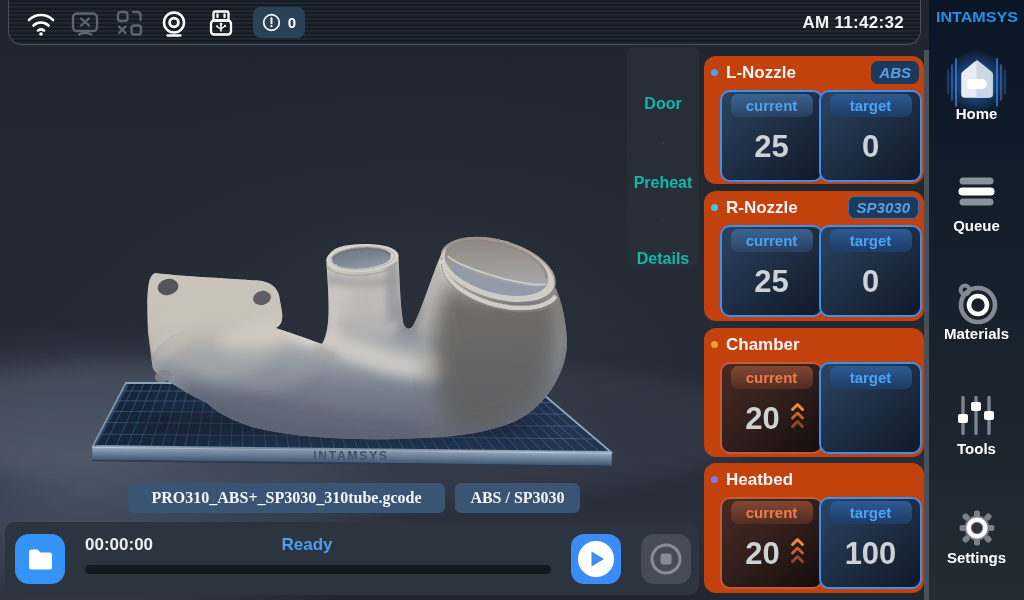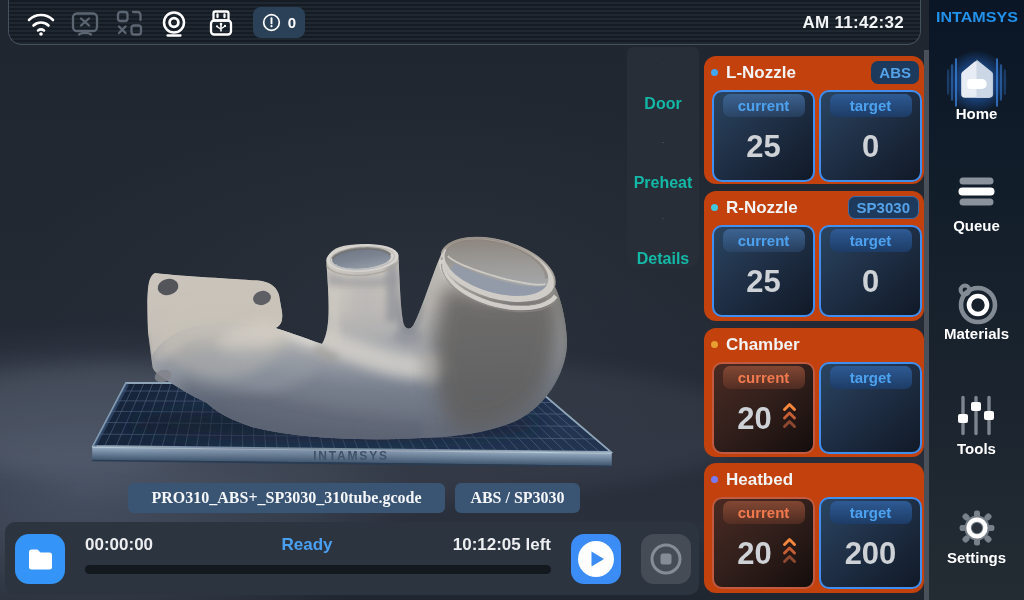--- a/index.html
+++ b/index.html
@@ -19,31 +19,31 @@
 #clock{position:absolute;right:16px;top:0;height:45px;display:flex;align-items:center;
  color:#f2f4f6;font-size:17px;font-weight:bold;letter-spacing:0.3px;}
 #doorpanel{position:absolute;left:627px;top:47px;width:72px;height:221px;background:#272e38;border-radius:6px 6px 12px 12px;
  display:flex;flex-direction:column;align-items:center;}
 .dp-label{font-size:16px;font-weight:bold;color:#14b8a6;text-align:center;margin-top:31px;}
 .dp-div{width:36px;height:1px;background:#3c454f;}
 .tpanel{left:704px;width:220px;background:#c2410c;border-radius:12px;position:absolute;}
 .tdot{position:absolute;left:7px;top:13px;width:7px;height:7px;border-radius:50%;}
 .ttitle{position:absolute;left:22px;top:7px;font-size:17px;font-weight:bold;color:#f2f4f6;}
 .tchip{position:absolute;right:5px;top:5px;height:23px;border-radius:7px;background:#1d3a5c;
- color:#55a2e8;font-weight:bold;font-size:15px;display:flex;align-items:center;padding:0 8px;}
+ color:#55a2e8;font-weight:bold;font-size:15px;display:flex;align-items:center;padding:0 8px;font-style:italic;}
 .tbox{position:absolute;top:34px;width:103px;height:92px;border-radius:10px;}
 .tbox.blue{border:2px solid #3f8ef0;background:linear-gradient(140deg,#2a4562 0%,#203148 42%,#111927 100%);}
 .tbox.red{border:2px solid #c05a40;background:linear-gradient(140deg,#4a2a22 0%,#33201c 45%,#140d0c 100%);}
 .tbox .pill{position:absolute;left:50%;transform:translateX(-50%);top:2px;width:82px;height:23px;border-radius:7px;
  display:flex;align-items:center;justify-content:center;font-size:15px;font-weight:bold;}
 .pill.pb{background:linear-gradient(180deg,rgba(62,102,150,0.92) 0%,rgba(48,78,118,0.5) 100%);color:#4da2f0;}
 .pill.pr{background:linear-gradient(180deg,rgba(133,73,52,0.95) 0%,rgba(98,52,38,0.6) 100%);color:#f07a4e;}
 .tbox .val{position:absolute;left:0;top:37px;width:100%;text-align:center;
  font-size:31px;font-weight:bold;color:#ced2d6;}
-.tbox.l{left:8px;} .tbox.r{left:115px;}
+.tbox.l{left:16px;} .tbox.r{left:115px;}
 #sidebar{position:absolute;left:929px;top:0;width:95px;height:600px;
  background:linear-gradient(180deg,#0a1626 0%,#101c29 25%,#18222d 55%,#202831 85%,#232b33 100%);}
 .sb-label{position:absolute;left:0;width:95px;text-align:center;color:#fff;font-weight:bold;font-size:15px;}
 .fchip{position:absolute;top:483px;height:30px;background:#3a5574;border-radius:6px;color:#f4f6f8;
  font-size:16px;font-weight:bold;display:flex;align-items:center;justify-content:center;font-family:Liberation Serif, serif;}
 #bottombar{position:absolute;left:5px;top:522px;width:694px;height:73px;background:#2c3440;border-radius:10px;}
 #folderbtn{position:absolute;left:10px;top:12px;width:50px;height:50px;background:#3494f7;border-radius:14px;
  display:flex;align-items:center;justify-content:center;}
 #btime{position:absolute;left:80px;top:13px;font-size:17px;font-weight:bold;color:#eceef0;}
 #bready{position:absolute;left:80px;top:13px;width:444px;text-align:center;font-size:17px;font-weight:bold;color:#4aa0f0;}
@@ -385,21 +385,21 @@
   <svg class="abs" style="left:68px;top:38px" width="15" height="29" viewBox="0 0 15 29">
  <g stroke-width="2.9" fill="none" stroke-linecap="round" stroke-linejoin="round">
   <path d="M2.5,7.5 L7.5,2.5 L12.5,7.5" stroke="#f5883c"></path>
   <path d="M2.5,16 L7.5,11 L12.5,16" stroke="#c65f34"></path>
   <path d="M2.5,24.5 L7.5,19.5 L12.5,24.5" stroke="#8f4830"></path>
  </g>
 </svg>
  </div>
  <div class="tbox r blue">
   <div class="pill pb" style="background:linear-gradient(180deg,#2e5a94 0%,#1d3c66 100%);">target</div>
-  <div class="val">200</div>
+  <div class="val">100</div>
  </div>
 </div>
 <div id="sidebar">
  <svg class="abs" style="left:3px;top:8px" width="90" height="18" viewBox="0 0 90 18">
   <text x="45" y="14.5" fill="#2191ea" font-size="15.5" font-weight="bold" letter-spacing="0" text-anchor="middle" transform="scale(1.04,1)" style="transform-origin:45px 9px;">INTAMSYS</text>
  </svg>
 
  <div class="abs" style="left:0px;top:36px;width:95px;height:95px;
    background:radial-gradient(46% 46% at 50% 48%, rgba(48,130,240,0.72) 0%, rgba(40,110,215,0.38) 45%, rgba(30,90,190,0) 72%);"></div>
  <svg class="abs" style="left:0;top:36px" width="95" height="95" viewBox="0 0 95 95">
@@ -467,21 +467,20 @@
 <div class="fchip" style="left:128px;width:317px;">PRO310_ABS+_SP3030_310tube.gcode</div>
 <div class="fchip" style="left:455px;width:125px;">ABS / SP3030</div>
 <div id="bottombar">
  <div id="folderbtn">
   <svg width="27" height="23" viewBox="0 0 27 23">
    <path d="M2,4 a2.5,2.5 0 0 1 2.5,-2.5 h6 l3,3 h9 a2.5,2.5 0 0 1 2.5,2.5 v12 a2.5,2.5 0 0 1 -2.5,2.5 h-18 a2.5,2.5 0 0 1 -2.5,-2.5 Z" fill="#fff"></path>
   </svg>
  </div>
  <div id="btime">00:00:00</div>
  <div id="bready">Ready</div>
- <div id="bleft">10:12:05 left</div>
  <div id="bprog"></div>
  <div id="playbtn">
   <svg width="38" height="38" viewBox="0 0 38 38">
    <circle cx="19" cy="19" r="18" fill="#fff"></circle>
    <path d="M14.5,11.5 L27,19 L14.5,26.5 Z" fill="#3b8df5"></path>
   </svg>
  </div>
  <div id="stopbtn">
   <svg width="34" height="34" viewBox="0 0 34 34">
    <circle cx="17" cy="17" r="14" fill="none" stroke="#858c95" stroke-width="3"></circle>

